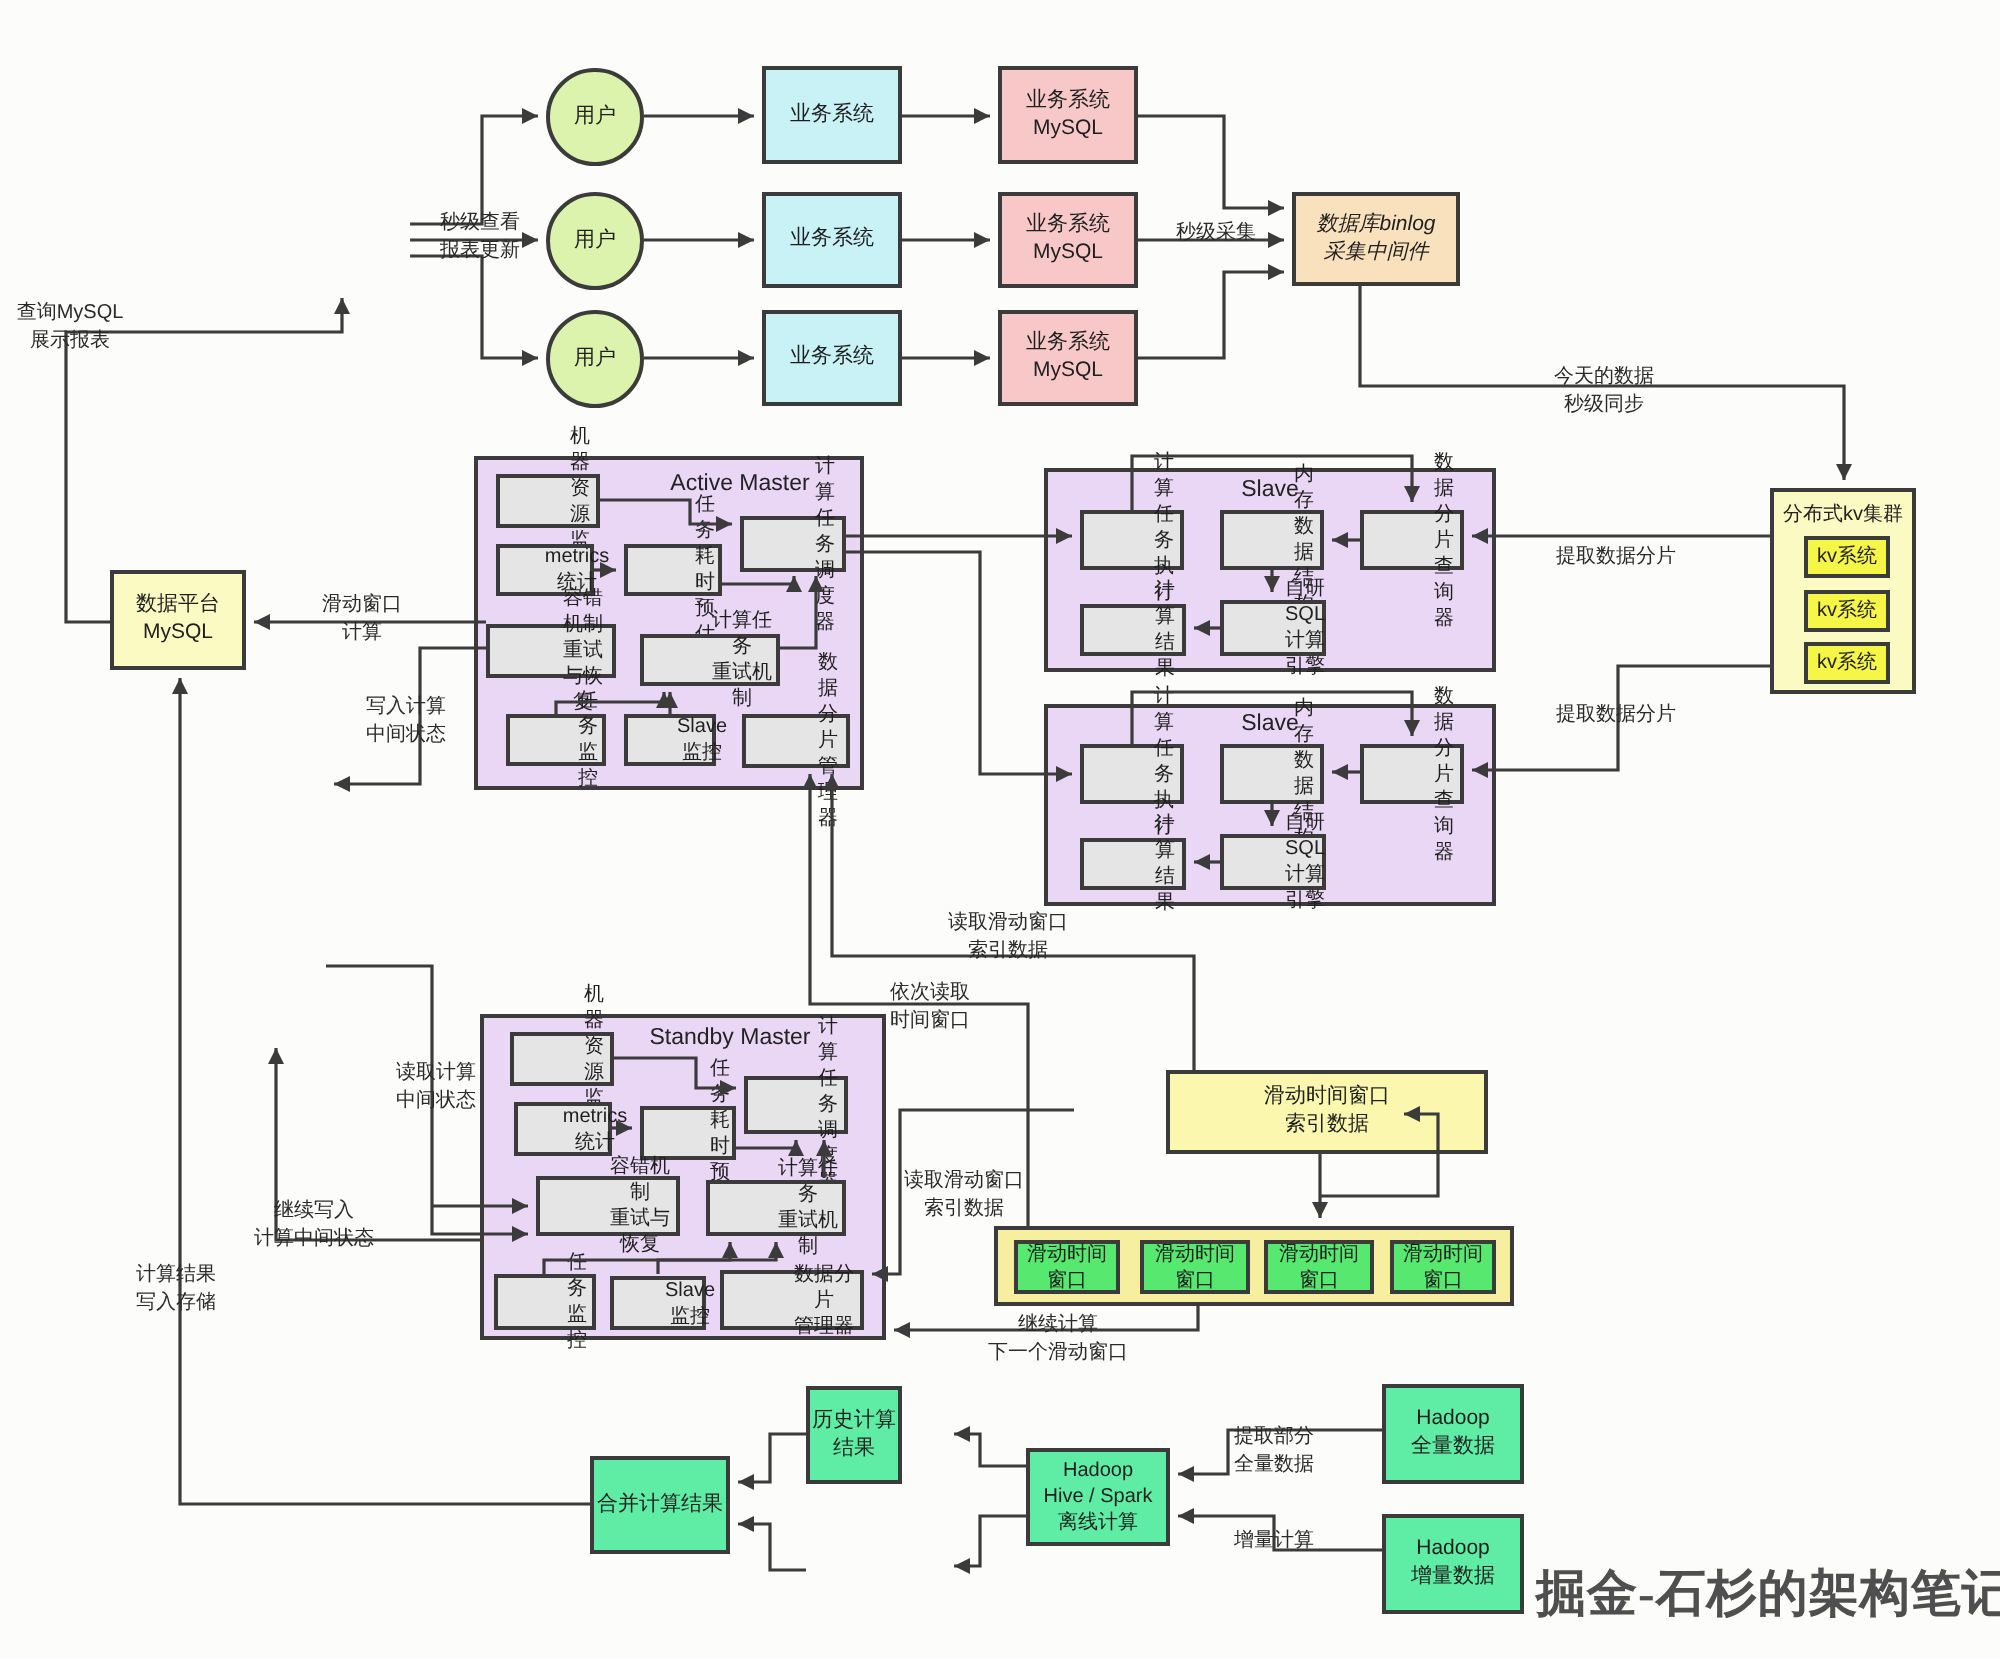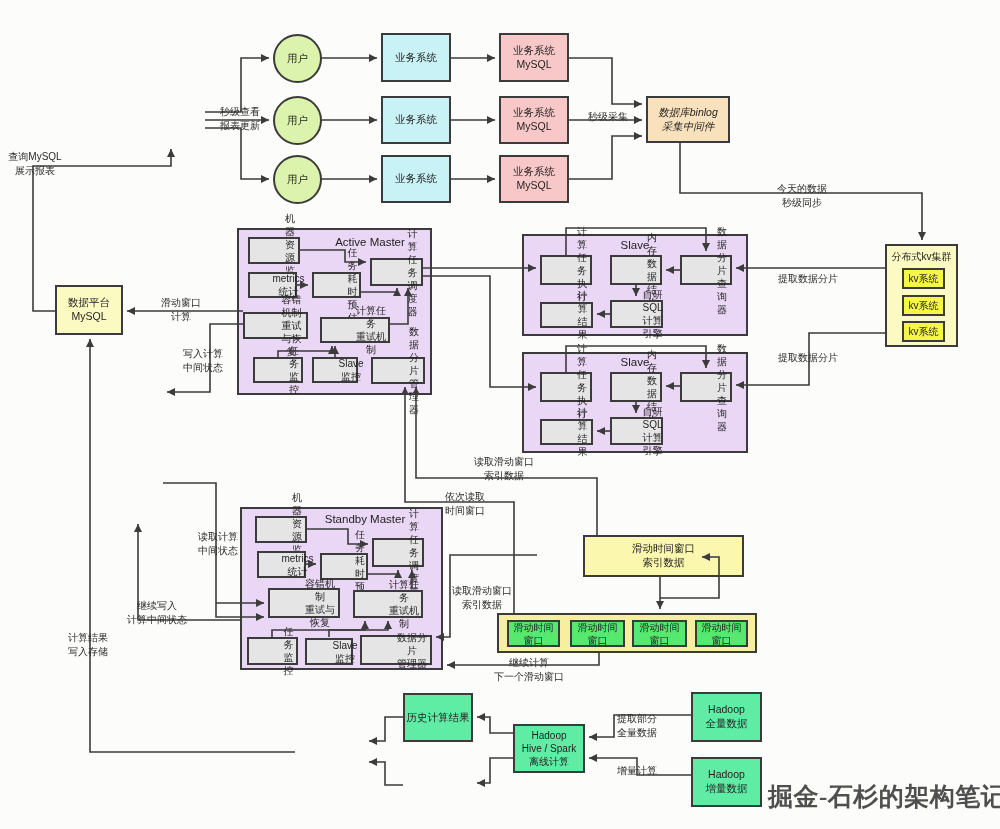--- a/index.html
+++ b/index.html
@@ -208,21 +208,22 @@
   <div class="node winyellow" style="left:497px;top:613px;width:260px;height:40px;"></div>
   <div class="node bgreen" style="left:507px;top:620px;width:53px;height:27px;font-size:10px;">滑动时间
 窗口</div>
   <div class="node bgreen" style="left:570px;top:620px;width:55px;height:27px;font-size:10px;">滑动时间
 窗口</div>
   <div class="node bgreen" style="left:632px;top:620px;width:55px;height:27px;font-size:10px;">滑动时间
 窗口</div>
   <div class="node bgreen" style="left:695px;top:620px;width:53px;height:27px;font-size:10px;">滑动时间
 窗口</div>
 
-  <div class="node mint" style="left:403px;top:693px;width:70px;height:49px;">历史计算结果</div>
+  <div class="node mint" style="left:295px;top:728px;width:70px;height:49px;">合并计算结果</div>
+  <div class="node mint" style="left:403px;top:693px;width:48px;height:49px;">历史计算结果</div>
   <div class="node mint" style="left:513px;top:724px;width:72px;height:49px;font-size:10px;">Hadoop
 Hive / Spark
 离线计算</div>
   <div class="node mint" style="left:691px;top:692px;width:71px;height:50px;">Hadoop
 全量数据</div>
   <div class="node mint" style="left:691px;top:757px;width:71px;height:50px;">Hadoop
 增量数据</div>
 
   <div class="elabel" style="left:6px;top:150px;width:58px;">查询MySQL
 展示报表</div>

